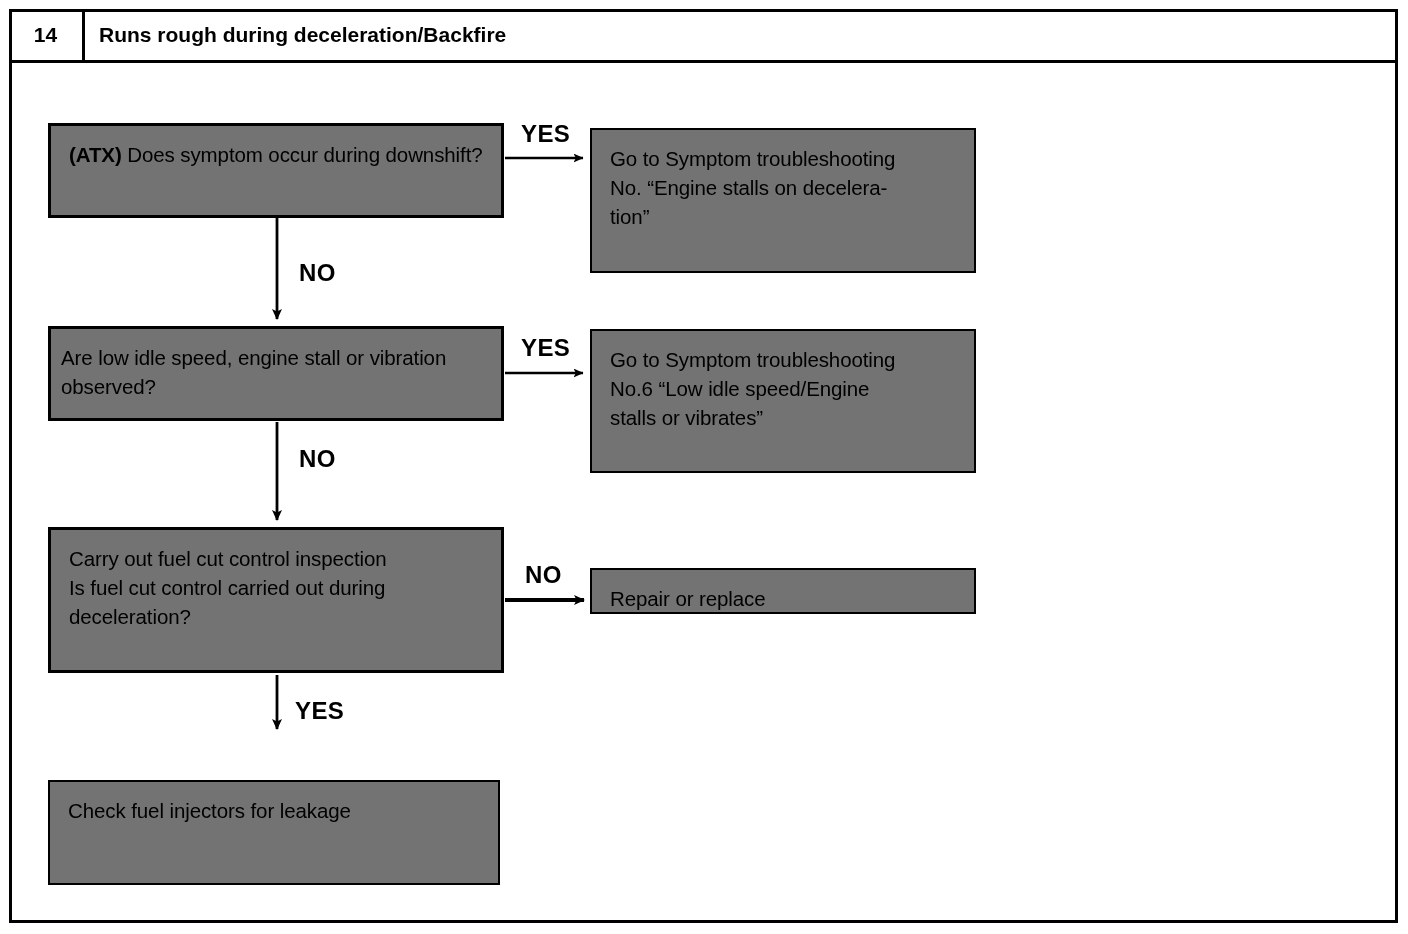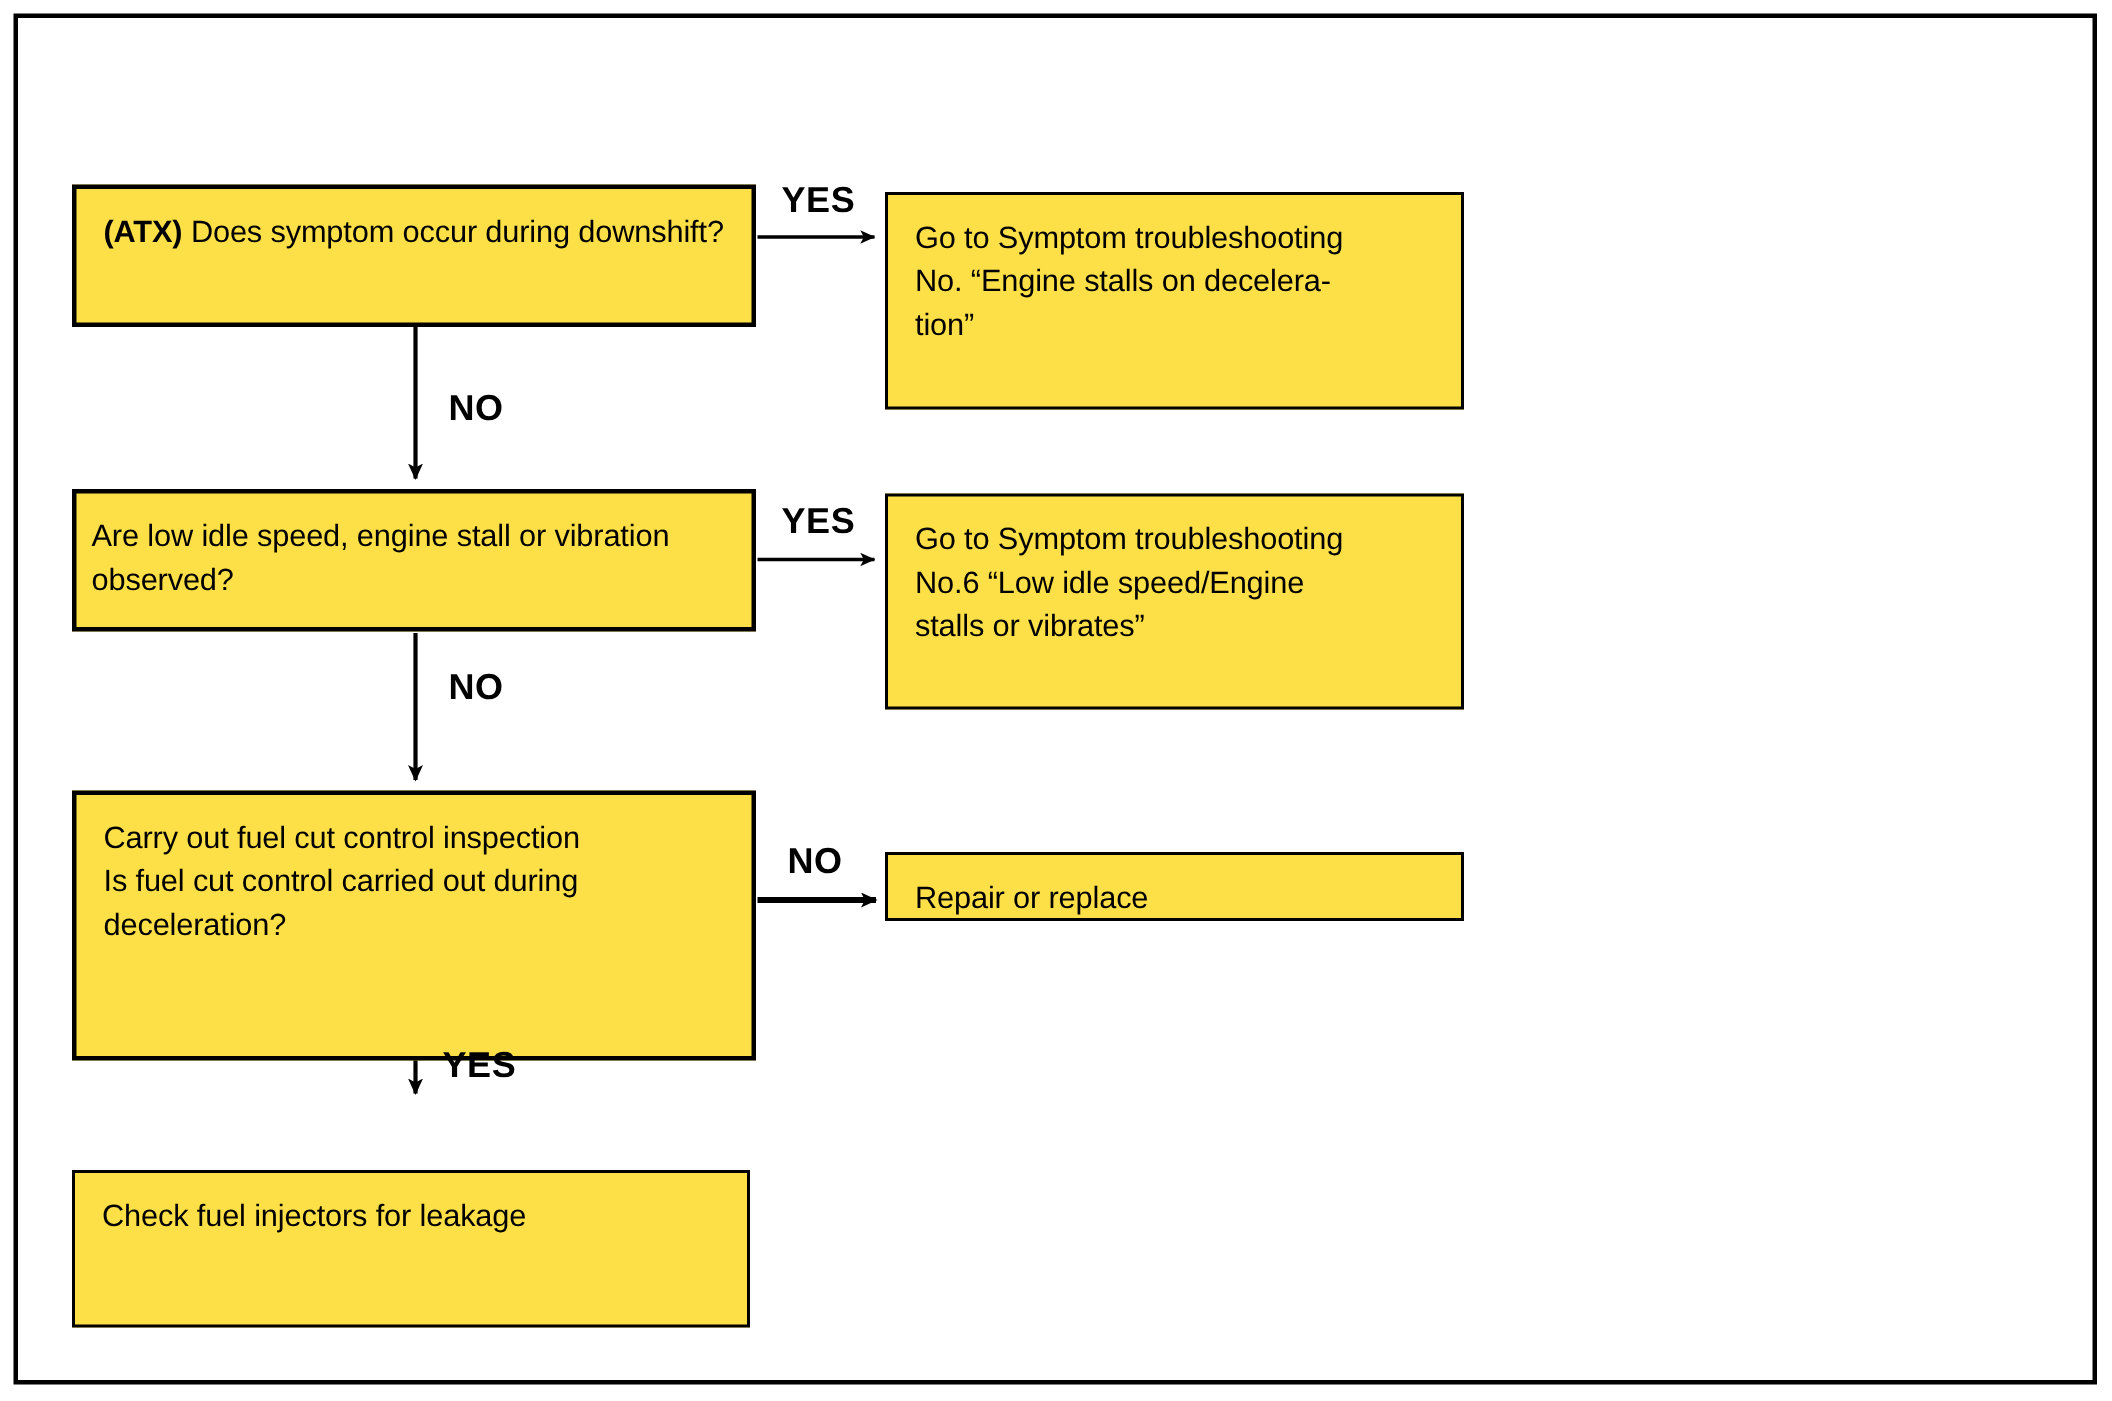--- a/index.html
+++ b/index.html
@@ -75,21 +75,21 @@
     position: absolute;
     left: 0;
     top: 0;
     width: 1408px;
     height: 934px;
   }
 
   .node {
     position: absolute;
     box-sizing: border-box;
-    background: #fde047;
+    background: #737373;
     border: 3px solid #000;
     padding: 14px 16px 8px 18px;
   }
   .node.thin {
     border-width: 2px;
   }
   .node-text {
     font-size: 20.5px;
     line-height: 1.42;
     white-space: pre-line;
@@ -118,20 +118,28 @@
     pointer-events: none;
   }
 </style>
 </head>
 <body>
 
 <div id="page">
 
   <div class="page-frame"></div>
 
+  <div class="header-row">
+    <div class="header-number-cell">
+      <span class="header-number">14</span>
+    </div>
+    <div class="header-title-cell">
+      <span class="header-title">Runs rough during deceleration/Backfire</span>
+    </div>
+  </div>
 
   <div class="flow">
 
     <svg class="connectors" width="1408" height="934" viewBox="0 0 1408 934">
       <defs>
         <marker id="arw" markerWidth="12" markerHeight="12" refX="10" refY="5" orient="auto" markerUnits="userSpaceOnUse">
           <path d="M0,0 L11,5 L0,10 L2.6,5 Z" fill="#000"></path>
         </marker>
         <marker id="arwthin" markerWidth="11" markerHeight="11" refX="9.5" refY="4.5" orient="auto" markerUnits="userSpaceOnUse">
           <path d="M0,0 L10,4.5 L0,9 L2.4,4.5 Z" fill="#000"></path>
@@ -176,21 +184,21 @@
     <div class="node" style="left:48px; top:326px; width:456px; height:95px;padding-left:10px;">
       <div class="node-text">Are low idle speed, engine stall or vibration observed?</div>
     </div>
 
     <div class="node thin" style="left:590px; top:329px; width:386px; height:144px;">
       <div class="node-text">Go to Symptom troubleshooting
 No.6 “Low idle speed/Engine
 stalls or vibrates”</div>
     </div>
 
-    <div class="node" style="left:48px; top:527px; width:456px; height:180px;">
+    <div class="node" style="left:48px; top:527px; width:456px; height:146px;">
       <div class="node-text">Carry out fuel cut control inspection
 Is fuel cut control carried out during
 deceleration?</div>
     </div>
 
     <div class="node thin" style="left:590px; top:568px; width:386px; height:46px;">
       <div class="node-text">Repair or replace</div>
     </div>
 
     <div class="node thin" style="left:48px; top:780px; width:452px; height:105px;">

